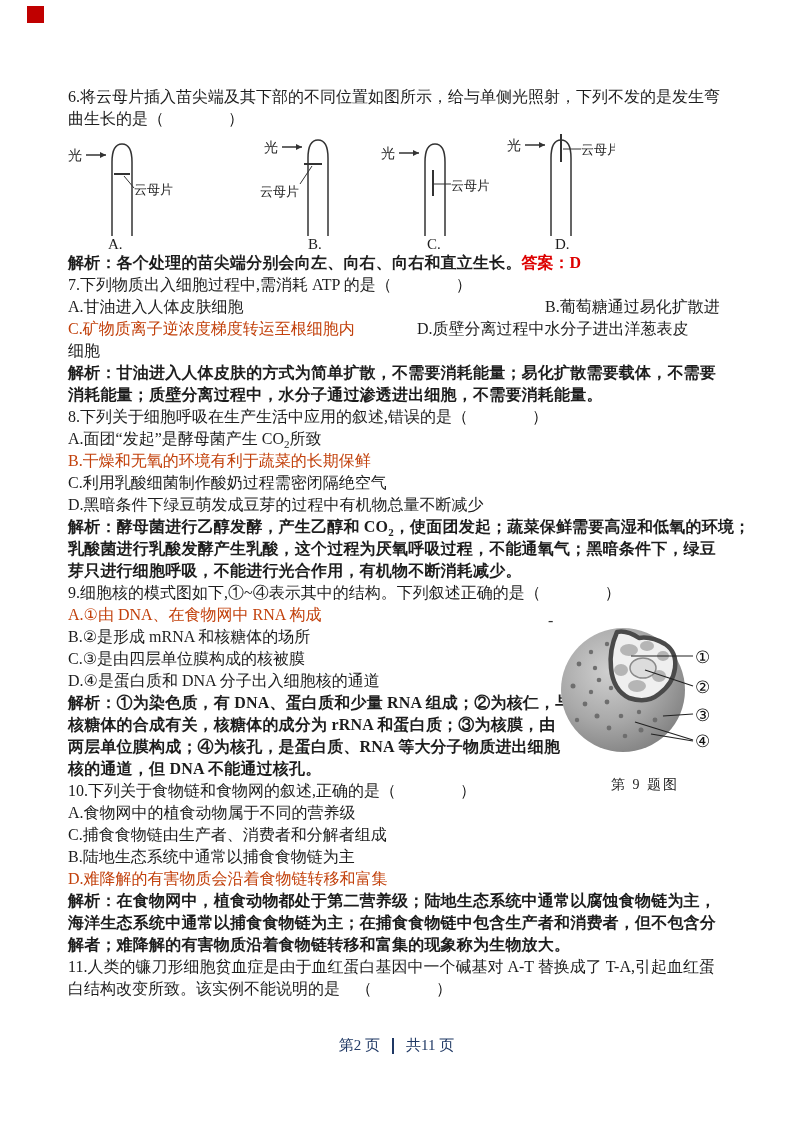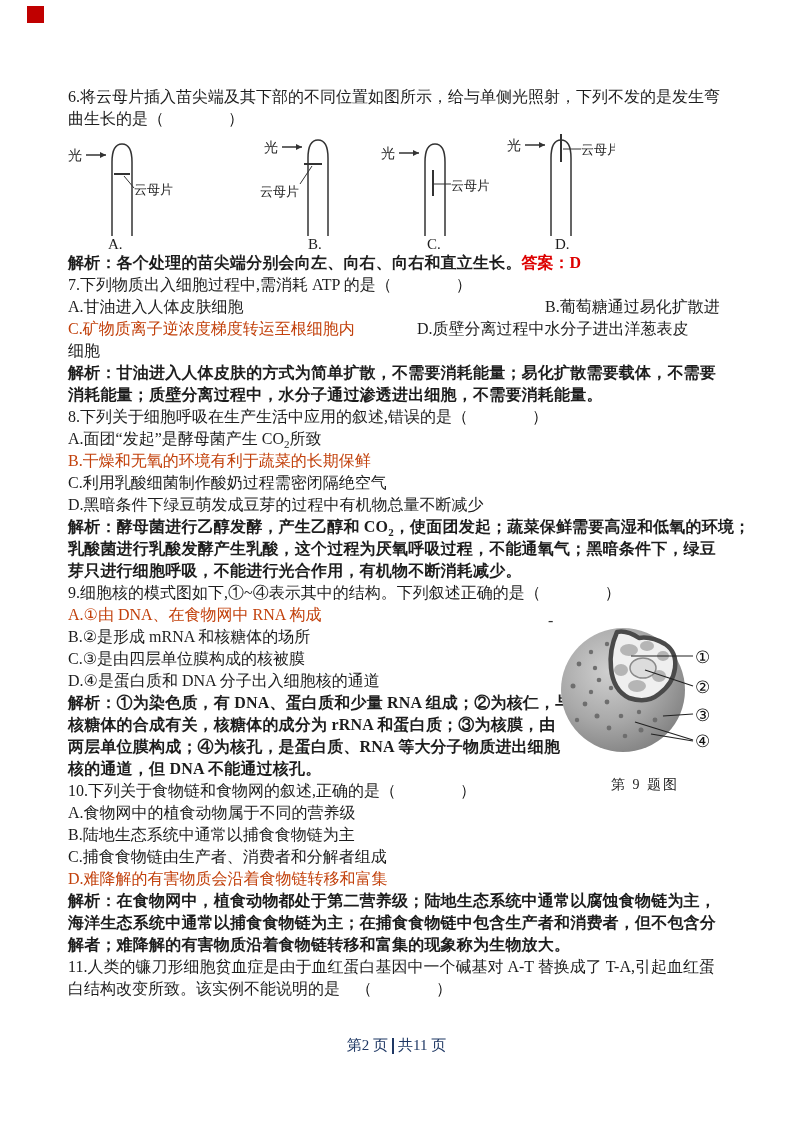--- a/index.html
+++ b/index.html
@@ -18,21 +18,21 @@
   
   .fig6{position:relative;height:122px;}
   .seed{position:absolute;top:2px;width:152px;height:120px;}
   .seed svg{display:block;}
   
   .fig9{position:absolute;left:551px;top:624px;width:206px;height:156px;}
   .fig9 .caption{position:absolute;left:34px;top:132px;width:120px;text-align:center;
                  font-size:14px;color:#1d1d1d;letter-spacing:2px;margin-top:20px;}
   .stray-dash{position:absolute;left:548px;top:612px;font-size:16px;color:#333;}
   .footer{position:absolute;left:0;top:1036px;width:793px;text-align:center;}
-  .footer-inner{display:inline-flex;align-items:center;gap:4px;color:#1f3864;
+  .footer-inner{display:inline-flex;align-items:center;gap:12px;color:#1f3864;
                 font-size:15px;font-family:"Liberation Serif","DejaVu Serif",serif;}
   .footer-bar{display:inline-block;width:2px;height:16px;background:#1f3864;}
 </style>
 </head>
 <body>
 
 <div class="page">
 
   <div class="corner-marker"></div>
 
@@ -119,22 +119,22 @@
     <div class="line">B.②是形成 mRNA 和核糖体的场所</div>
     <div class="line">C.③是由四层单位膜构成的核被膜</div>
     <div class="line">D.④是蛋白质和 DNA 分子出入细胞核的通道</div>
     <div class="line bold">解析：①为染色质，有 DNA、蛋白质和少量 RNA 组成；②为核仁，与</div>
     <div class="line bold">核糖体的合成有关，核糖体的成分为 rRNA 和蛋白质；③为核膜，由</div>
     <div class="line bold">两层单位膜构成；④为核孔，是蛋白质、RNA 等大分子物质进出细胞</div>
     <div class="line bold">核的通道，但 DNA 不能通过核孔。</div>
 
     <div class="line">10.下列关于食物链和食物网的叙述,正确的是（　　　　）</div>
     <div class="line">A.食物网中的植食动物属于不同的营养级</div>
+    <div class="line">C.捕食食物链由生产者、消费者和分解者组成</div>
     <div class="line">B.陆地生态系统中通常以捕食食物链为主</div>
-    <div class="line">C.捕食食物链由生产者、消费者和分解者组成</div>
     <div class="line red">D.难降解的有害物质会沿着食物链转移和富集</div>
     <div class="line bold">解析：在食物网中，植食动物都处于第二营养级；陆地生态系统中通常以腐蚀食物链为主，</div>
     <div class="line bold">海洋生态系统中通常以捕食食物链为主；在捕食食物链中包含生产者和消费者，但不包含分</div>
     <div class="line bold">解者；难降解的有害物质沿着食物链转移和富集的现象称为生物放大。</div>
 
     <div class="line">11.人类的镰刀形细胞贫血症是由于血红蛋白基因中一个碱基对 A-T 替换成了 T-A,引起血红蛋</div>
     <div class="line">白结构改变所致。该实例不能说明的是　（　　　　）</div>
 
   </div>
 

